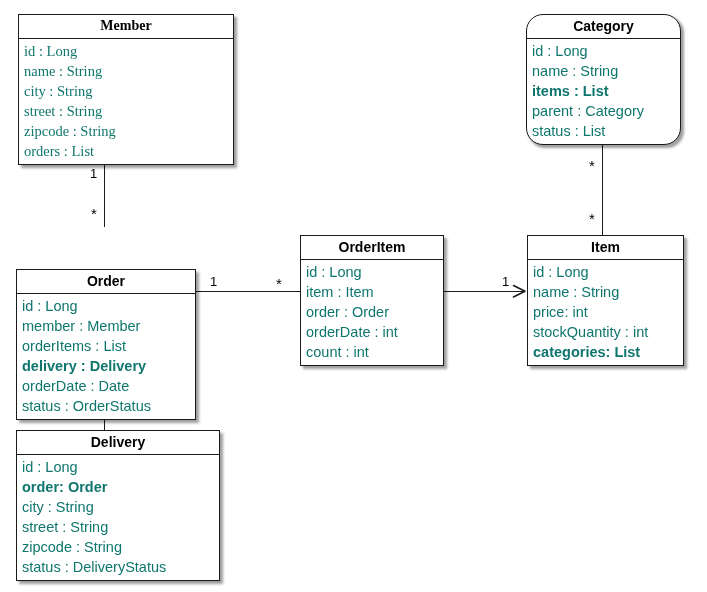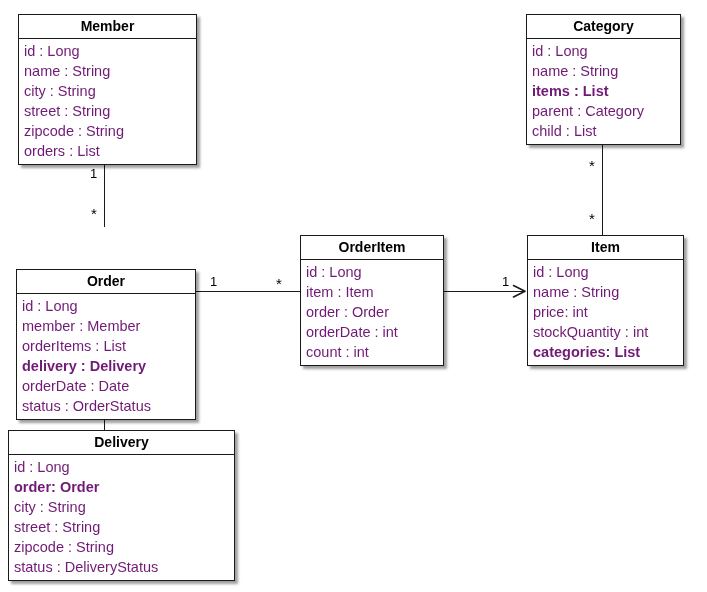--- a/index.html
+++ b/index.html
@@ -41,21 +41,21 @@
     white-space: nowrap;
   }
   .uml-attrs {
     box-sizing: border-box;
     padding: 2px 0 3px 0;
   }
   .uml-attr {
     font-size: 14.5px;
     line-height: 20px;
     padding: 0 4px 0 5px;
-    color: #701a75;
+    color: #0f766e;
     white-space: nowrap;
   }
   .uml-attr.bold {
     font-weight: bold;
   }
 
   
   .edge-v {
     position: absolute;
     width: 0;
@@ -108,40 +108,40 @@
   </svg>
 
   <div class="edge-v" style="left:602px; top:134px; height:102px;"></div>
   <div class="mult star" style="left:589px; top:161px;">*</div>
   <div class="mult star" style="left:589px; top:214px;">*</div>
 
   <div class="edge-v" style="left:104px; top:357px; height:75px;"></div>
   <div class="mult" style="left:112px; top:369px;">1</div>
   <div class="mult" style="left:112px; top:403px;">1</div>
 
-  <div class="uml-class" style="left:18px; top:14px; width:179px;">
+  <div class="uml-class" style="left:18px; top:14px; width:216px;font-family:Liberation Serif, serif;">
     <div class="uml-header">Member</div>
     <div class="uml-attrs">
       <div class="uml-attr">id : Long</div>
       <div class="uml-attr">name : String</div>
       <div class="uml-attr">city : String</div>
       <div class="uml-attr">street : String</div>
       <div class="uml-attr">zipcode : String</div>
       <div class="uml-attr">orders : List</div>
     </div>
   </div>
 
-  <div class="uml-class" style="left:526px; top:14px; width:155px;">
+  <div class="uml-class" style="left:526px; top:14px; width:155px;border-radius:17px;">
     <div class="uml-header">Category</div>
     <div class="uml-attrs">
       <div class="uml-attr">id : Long</div>
       <div class="uml-attr">name : String</div>
       <div class="uml-attr bold">items : List</div>
       <div class="uml-attr">parent : Category</div>
-      <div class="uml-attr">child : List</div>
+      <div class="uml-attr">status : List</div>
     </div>
   </div>
 
   <div class="uml-class" style="left:16px; top:225px; width:180px;margin-top:44px;">
     <div class="uml-header">Order</div>
     <div class="uml-attrs">
       <div class="uml-attr">id : Long</div>
       <div class="uml-attr">member : Member</div>
       <div class="uml-attr">orderItems : List</div>
       <div class="uml-attr bold">delivery : Delivery</div>
@@ -165,21 +165,21 @@
     <div class="uml-header">Item</div>
     <div class="uml-attrs">
       <div class="uml-attr">id : Long</div>
       <div class="uml-attr">name : String</div>
       <div class="uml-attr">price: int</div>
       <div class="uml-attr">stockQuantity : int</div>
       <div class="uml-attr bold">categories: List</div>
     </div>
   </div>
 
-  <div class="uml-class" style="left:8px; top:430px; width:227px;">
+  <div class="uml-class" style="left:16px; top:430px; width:204px;">
     <div class="uml-header">Delivery</div>
     <div class="uml-attrs">
       <div class="uml-attr">id : Long</div>
       <div class="uml-attr bold">order: Order</div>
       <div class="uml-attr">city : String</div>
       <div class="uml-attr">street : String</div>
       <div class="uml-attr">zipcode : String</div>
       <div class="uml-attr">status : DeliveryStatus</div>
     </div>
   </div>

